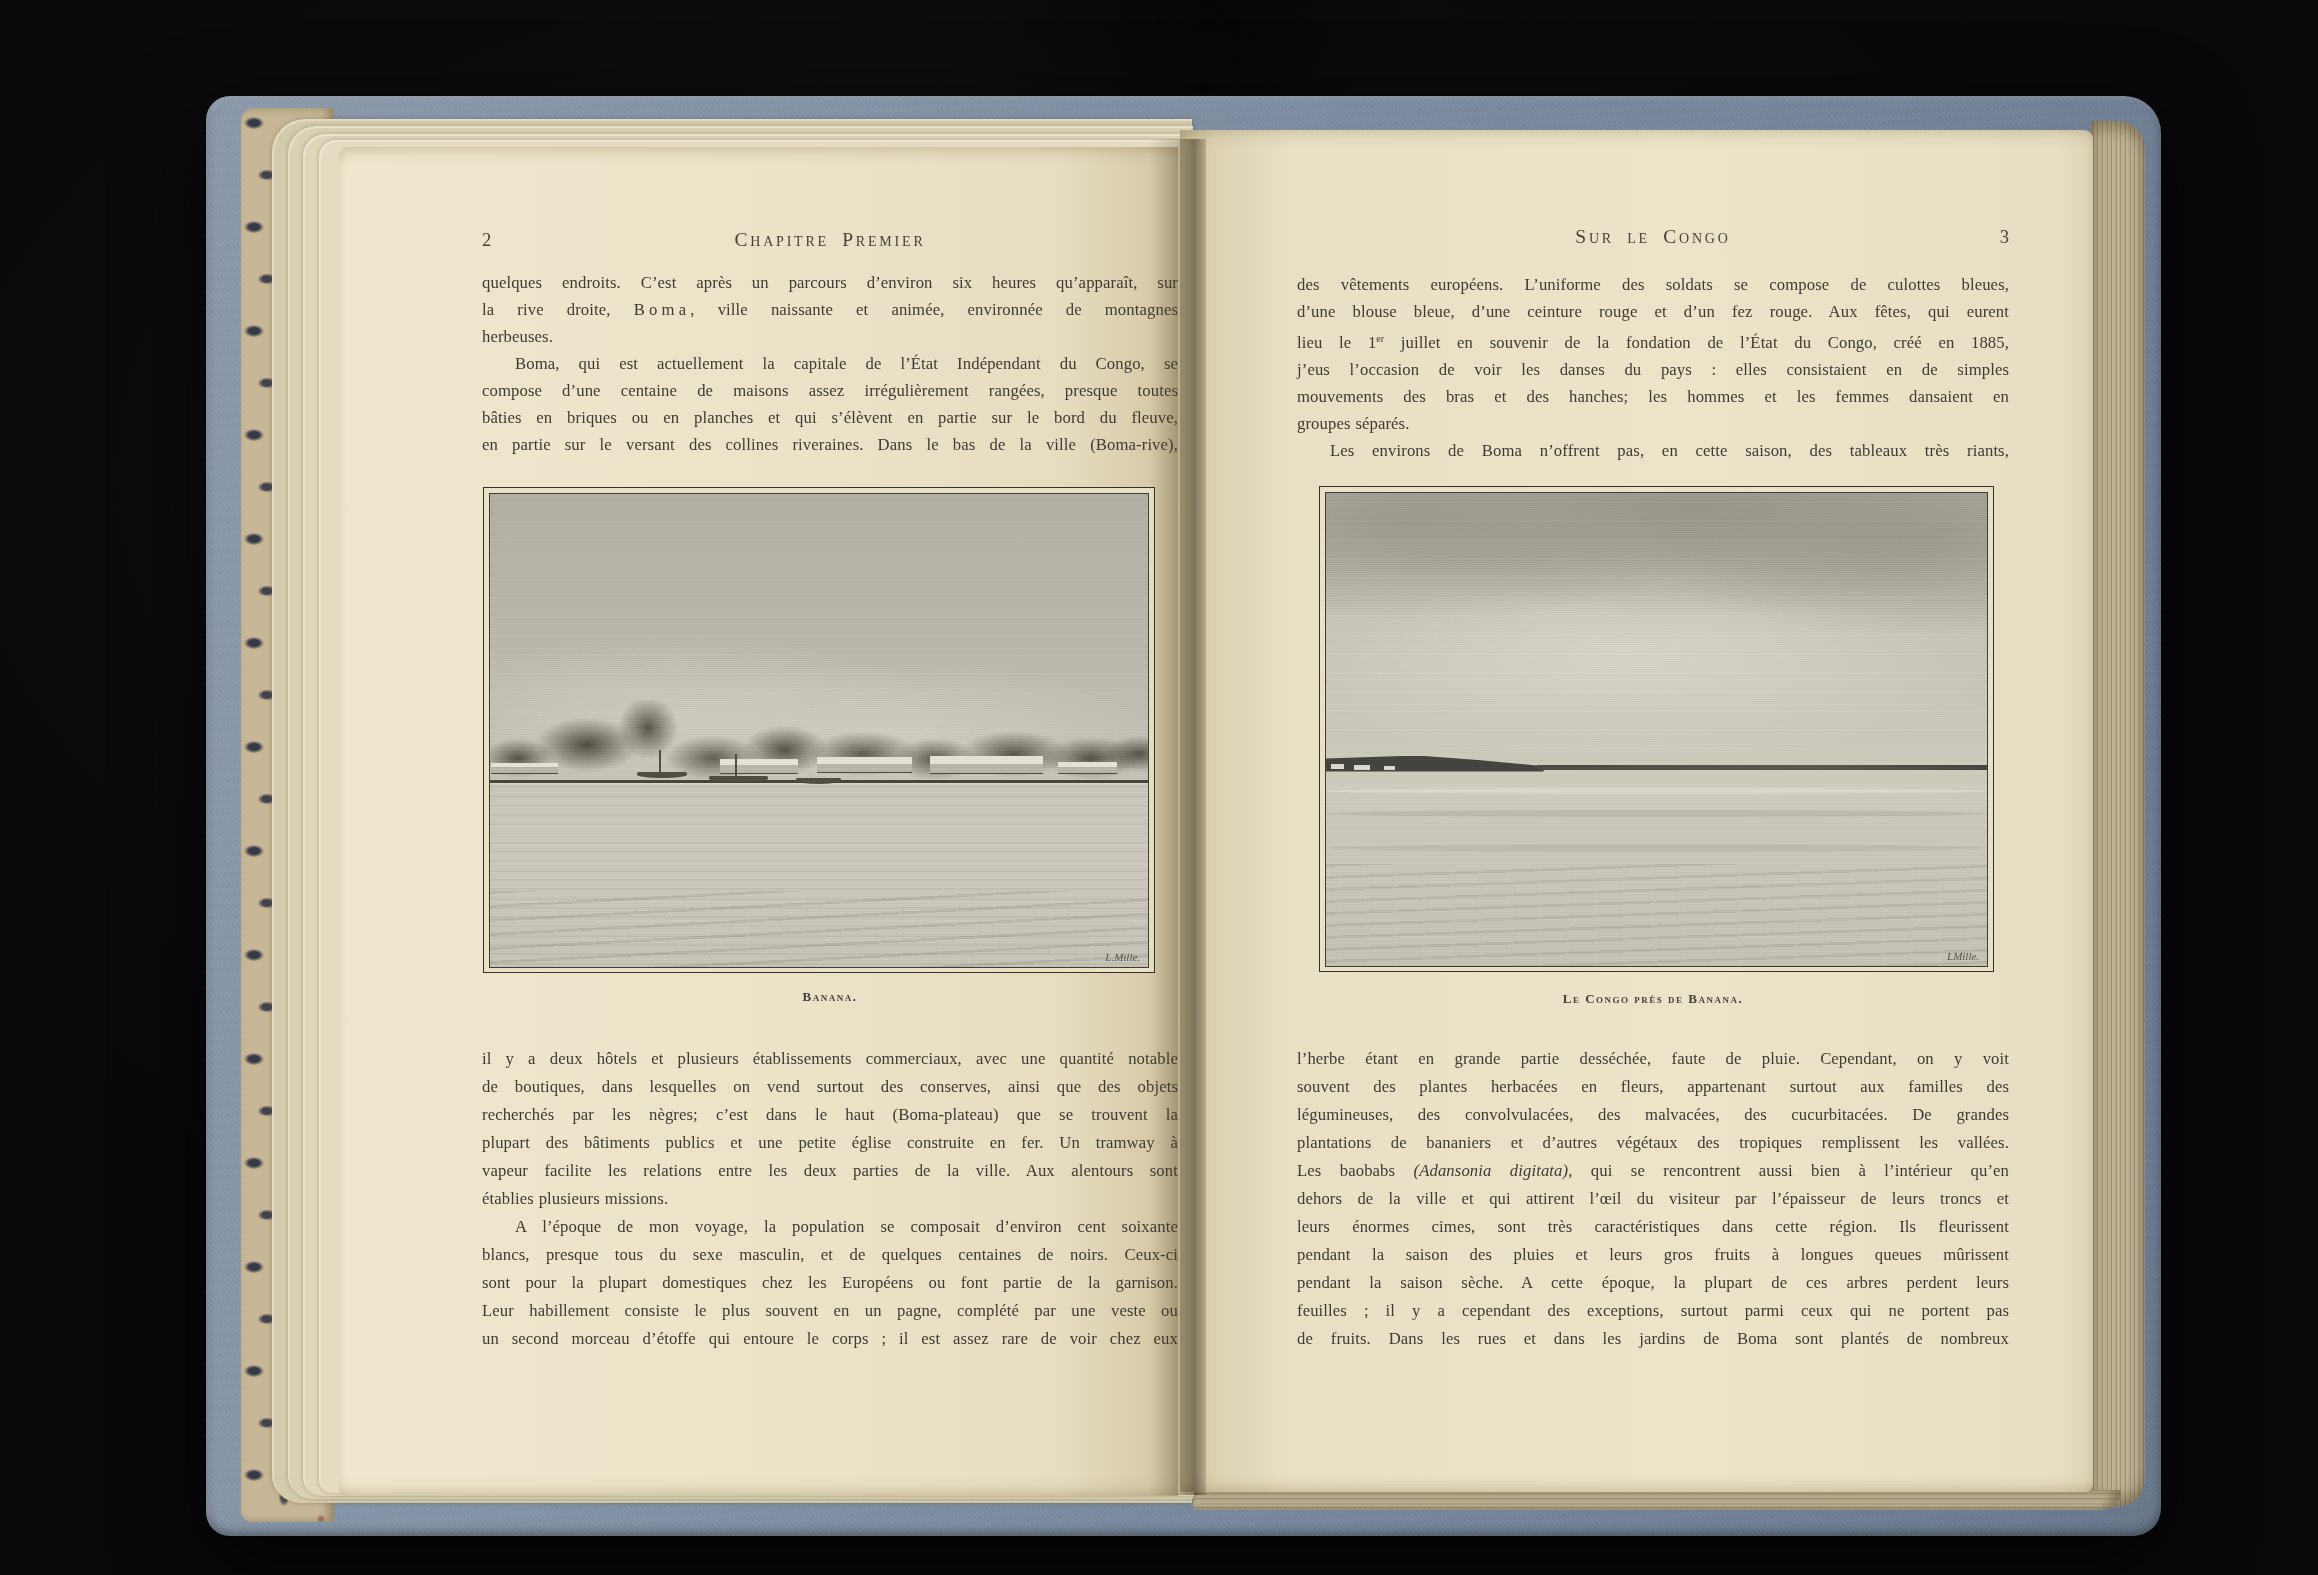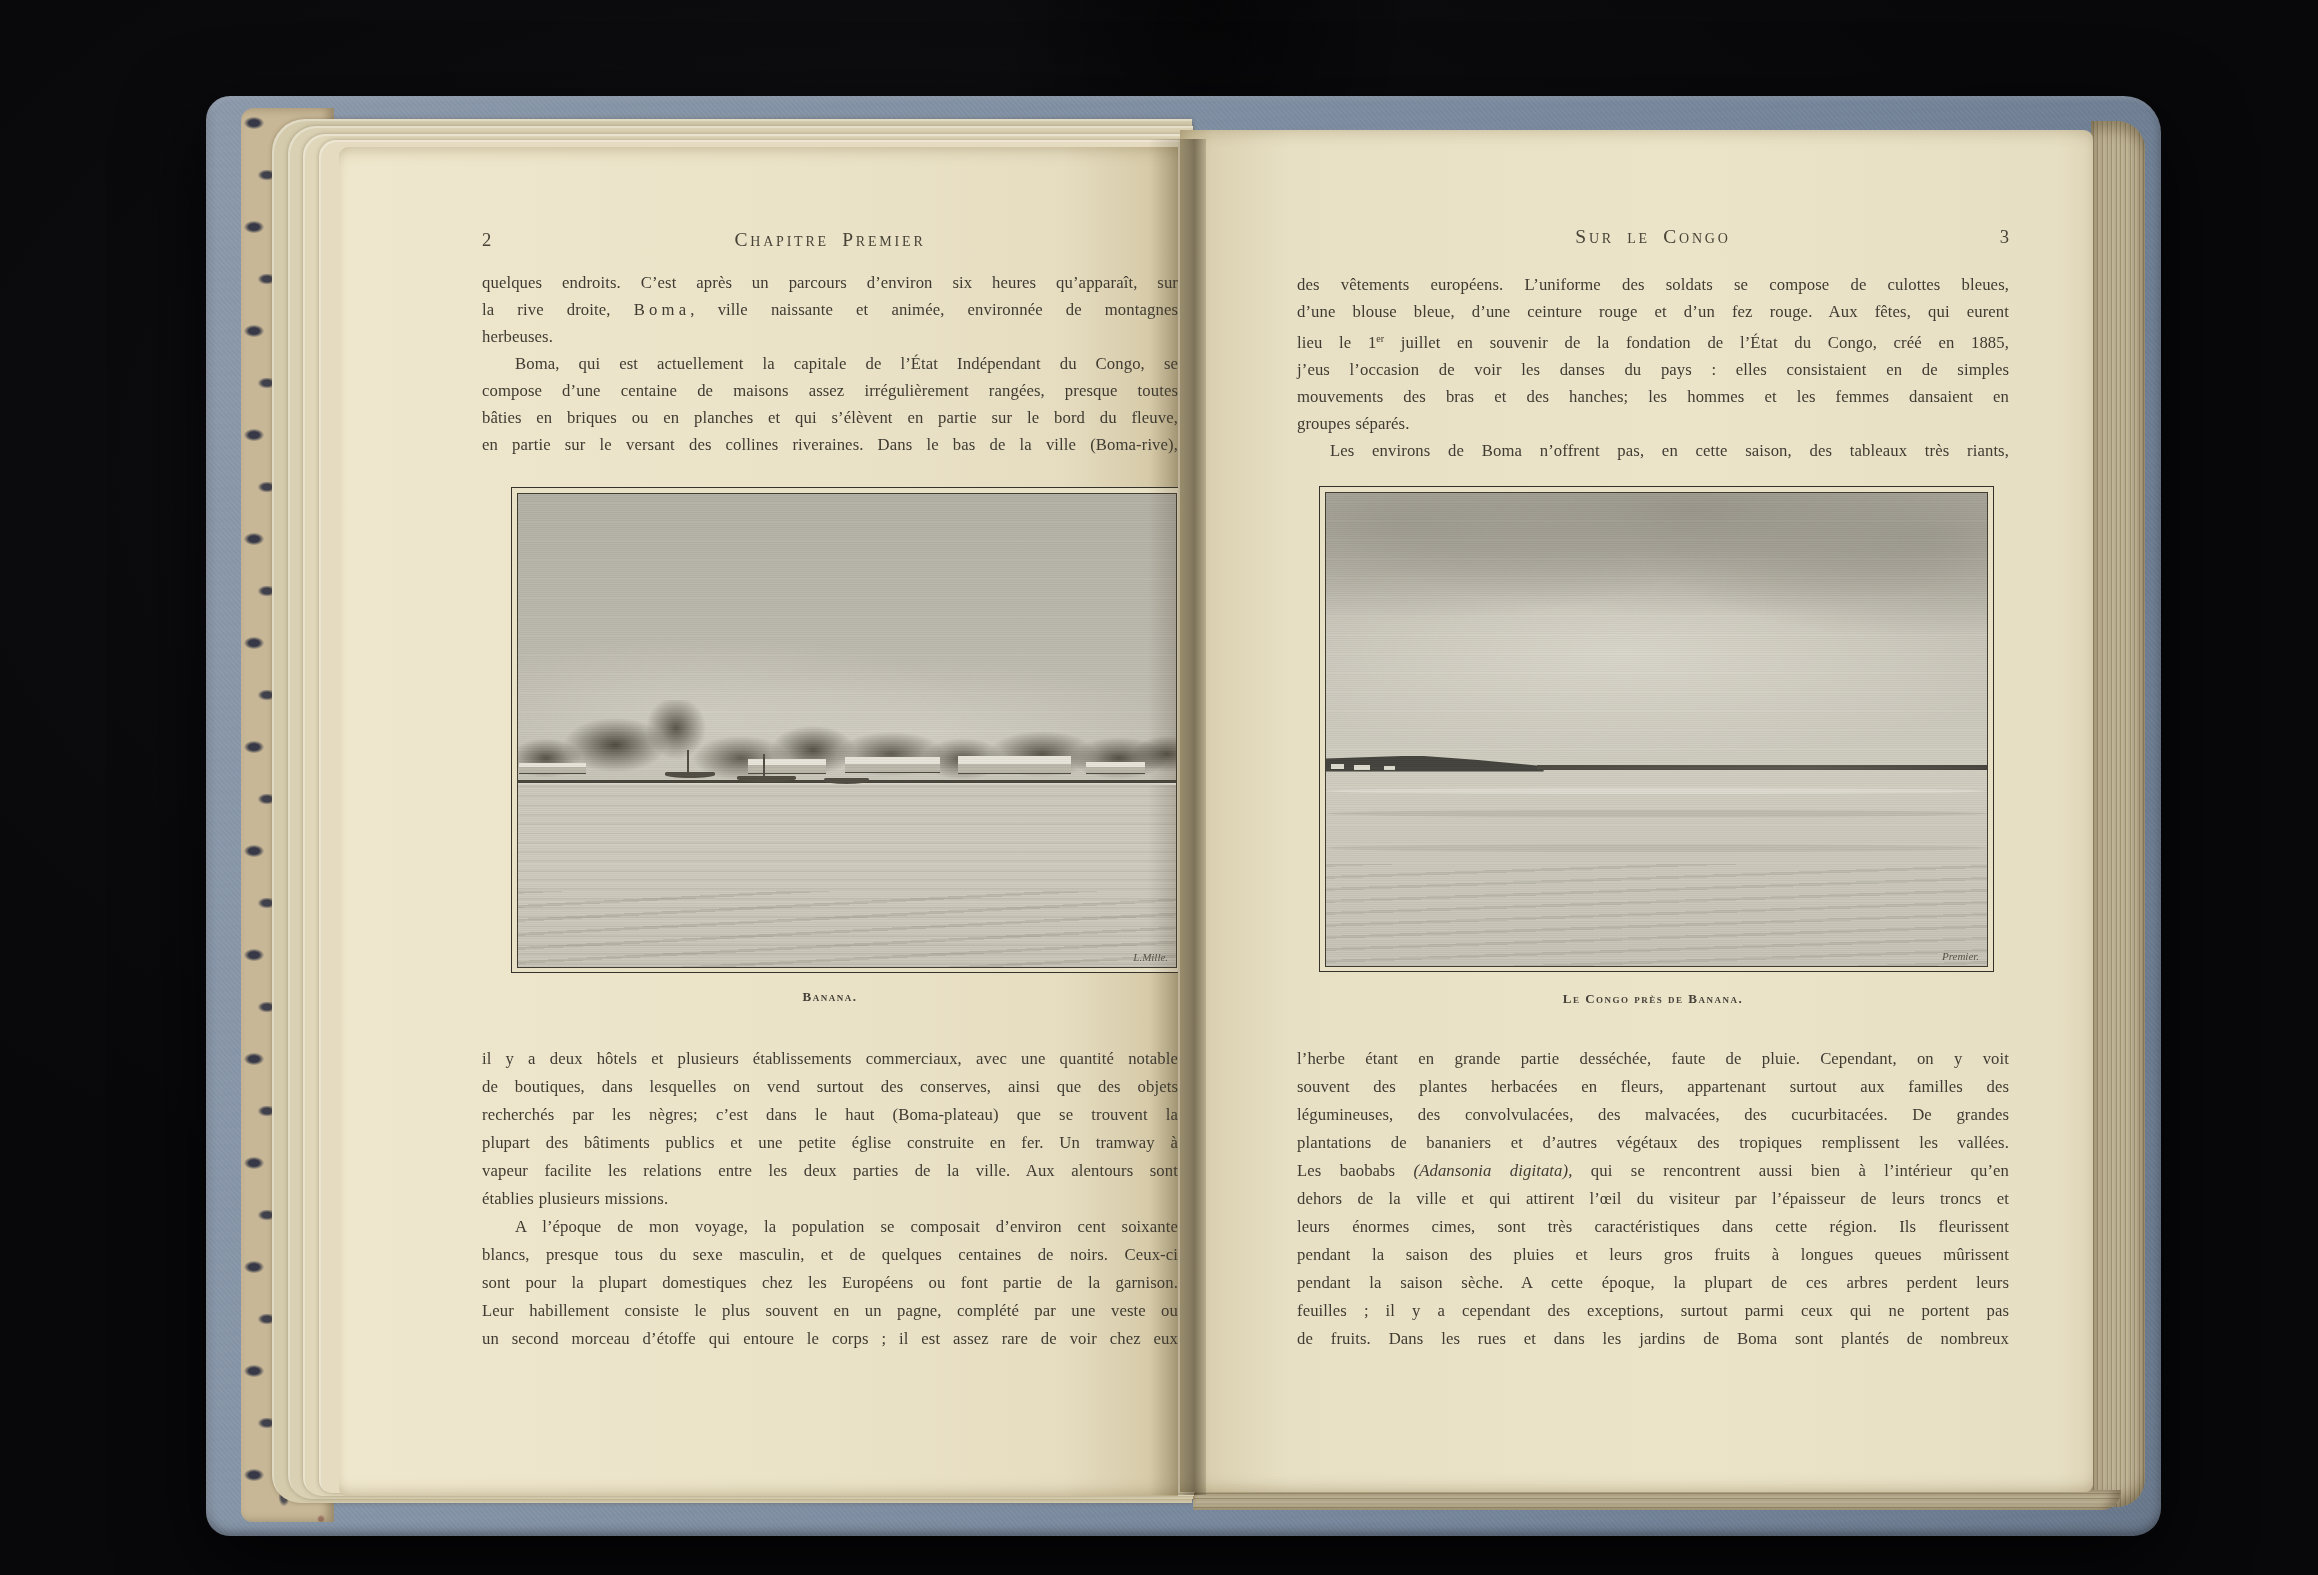--- a/index.html
+++ b/index.html
@@ -151,21 +151,21 @@
           <div class="tline end">herbeuses.</div>
         </div>
       <div class="tline indent"><span>Boma, qui est actuellement la capitale de l’État Indépendant du Congo, se</span></div>
       <div>
           <div class="tline">compose d’une centaine de maisons assez irrégulièrement rangées, presque toutes</div>
           <div class="tline">bâties en briques ou en planches et qui s’élèvent en partie sur le bord du fleuve,</div>
           <div class="tline">en partie sur le versant des collines riveraines. Dans le bas de la ville (Boma-rive),</div>
         </div>
     </div>
 
-    <figure class="plate" style="left:172px;top:340px;width:672px;">
+    <figure class="plate" style="left:144px;top:340px;width:672px;">
       <div class="art">
         <div class="ab-sky"></div>
         <div class="ab-trees"></div>
         <div class="ab-bld" style="left:1.9px;top:269px;width:67px;height:11px;"></div>
         <div class="ab-bld" style="left:230px;top:265px;width:78px;height:15px;"></div>
         <div class="ab-bld" style="left:327px;top:263px;width:95px;height:16.7px;"></div>
         <div class="ab-bld" style="left:440px;top:262px;width:113px;height:18.6px;"></div>
         <div class="ab-bld" style="left:568px;top:268px;width:59px;height:12px;"></div>
         <div class="ab-shore"></div>
         <div class="ab-quay"></div>
@@ -230,21 +230,21 @@
         <div class="ac-hut" style="left:5.6px;top:271px;width:13px;height:5.6px;"></div>
         <div class="ac-hut" style="left:28px;top:272px;width:16.7px;height:5.6px;"></div>
         <div class="ac-hut" style="left:58px;top:273px;width:11px;height:4.6px;"></div>
         <div class="ac-shoreR"></div>
         <div class="ac-water"></div>
         <div class="ac-streak" style="top:295px;height:6.5px;background:rgba(232,229,219,.55);"></div>
         <div class="ac-streak" style="top:317px;height:7.4px;background:rgba(138,134,122,.22);"></div>
         <div class="ac-streak" style="top:351px;height:8.3px;background:rgba(138,134,122,.18);"></div>
         <div class="ac-ripples"></div>
         <div class="grain"></div>
-        <span class="sig">Premier.</span>
+        <span class="sig">LMille.</span>
       </div>
     </figure>
     <div class="caption" style="left:117px;top:861px;width:712px;">Le Congo près de Banana.</div>
 
     <div class="textblock bottom-block" style="left:117px;top:915px;width:712px;">
       <div>
           <div class="tline">l’herbe étant en grande partie desséchée, faute de pluie. Cependant, on y voit</div>
           <div class="tline">souvent des plantes herbacées en fleurs, appartenant surtout aux familles des</div>
           <div class="tline">légumineuses, des convolvulacées, des malvacées, des cucurbitacées. De grandes</div>
           <div class="tline">plantations de bananiers et d’autres végétaux des tropiques remplissent les vallées.</div>

